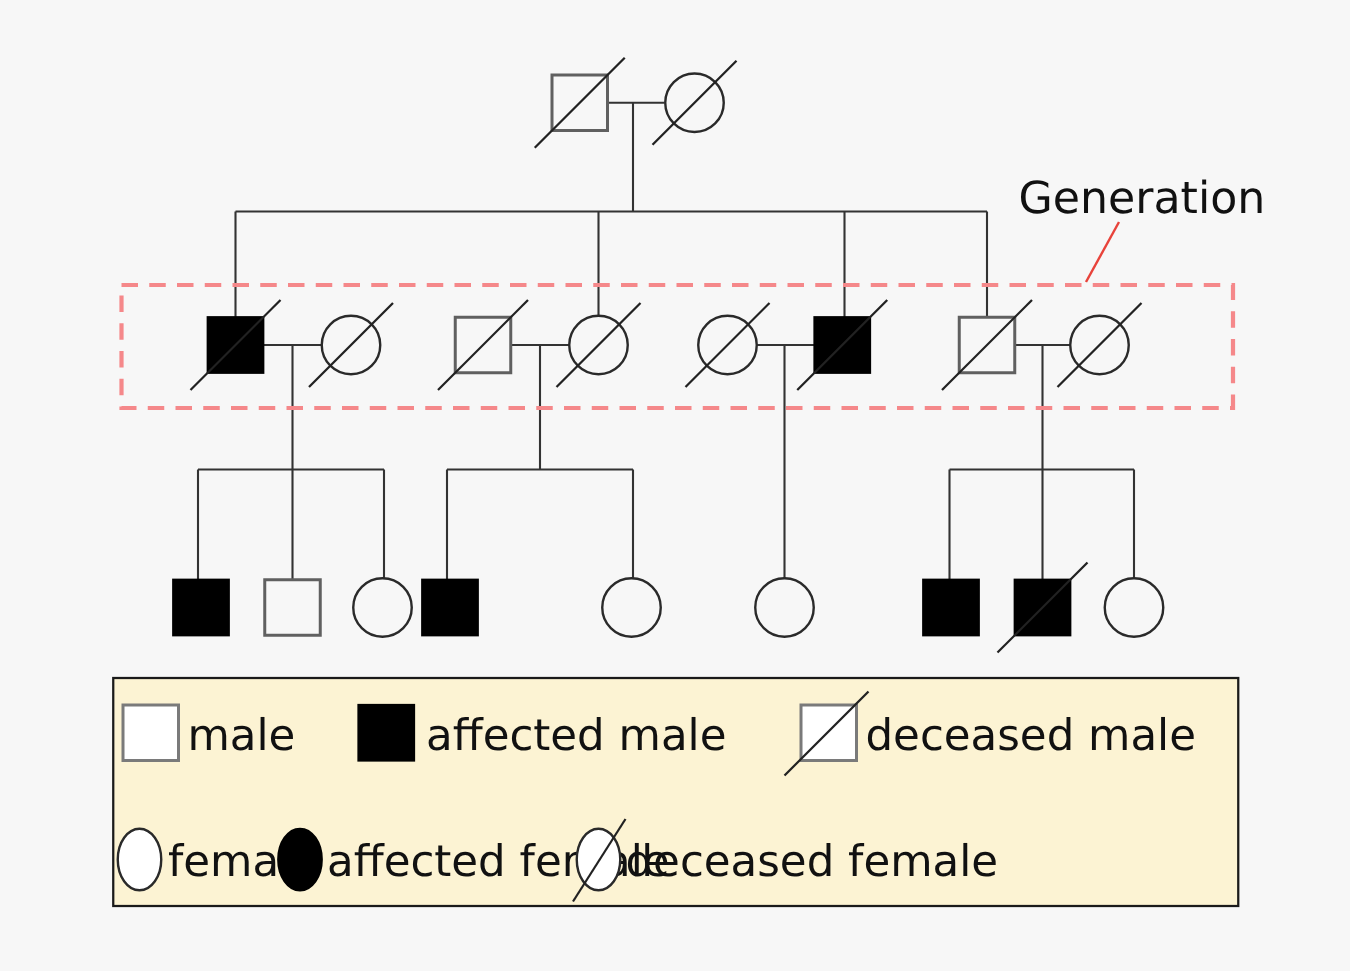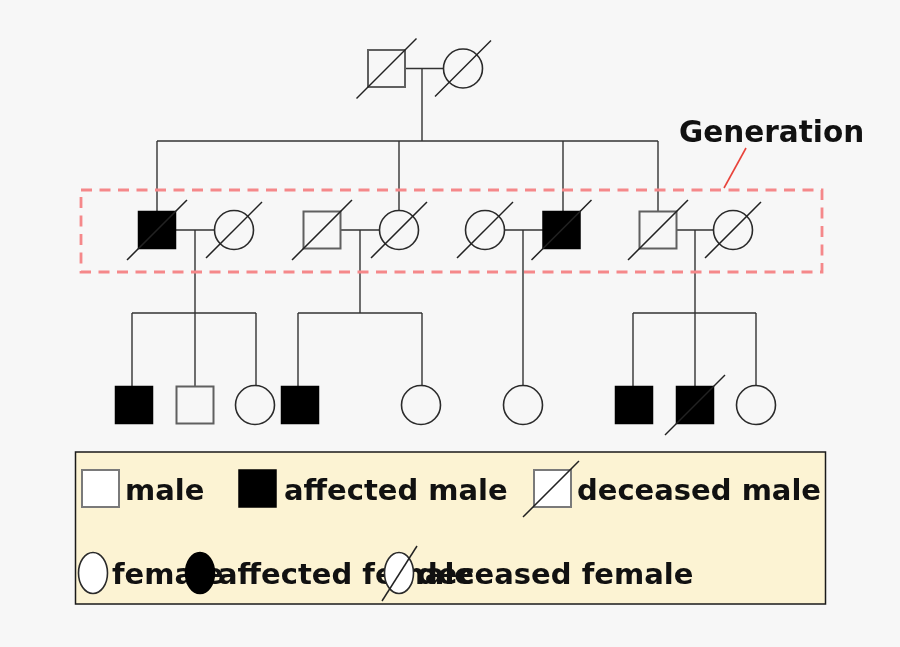--- a/index.html
+++ b/index.html
@@ -6,21 +6,20 @@
   body {
     font-family: "DejaVu Sans", "Liberation Sans", sans-serif;
     background: #f7f7f7;
   }
   .stage {
     position: relative;
     width: 900px;
     height: 647px;
     background: var(--bg, #f7f7f7);
     overflow: hidden;
-    font-weight: bold;
   }
   svg { display: block; }
   .connector { stroke: var(--line, #333333); stroke-width: 1.4; fill: none; }
   .person-square-open { fill: var(--bg, #f7f7f7); stroke: #606060; stroke-width: 2; }
   .person-square-filled { fill: var(--affected, #000000); stroke: #000000; stroke-width: 1.5; }
   .person-circle-open { fill: var(--bg, #f7f7f7); stroke: #2a2a2a; stroke-width: 1.6; }
   .slash { stroke: #222222; stroke-width: 1.5; fill: none; }
   .dashed-box {
     fill: none;
     stroke: var(--dash, #f5888a);

